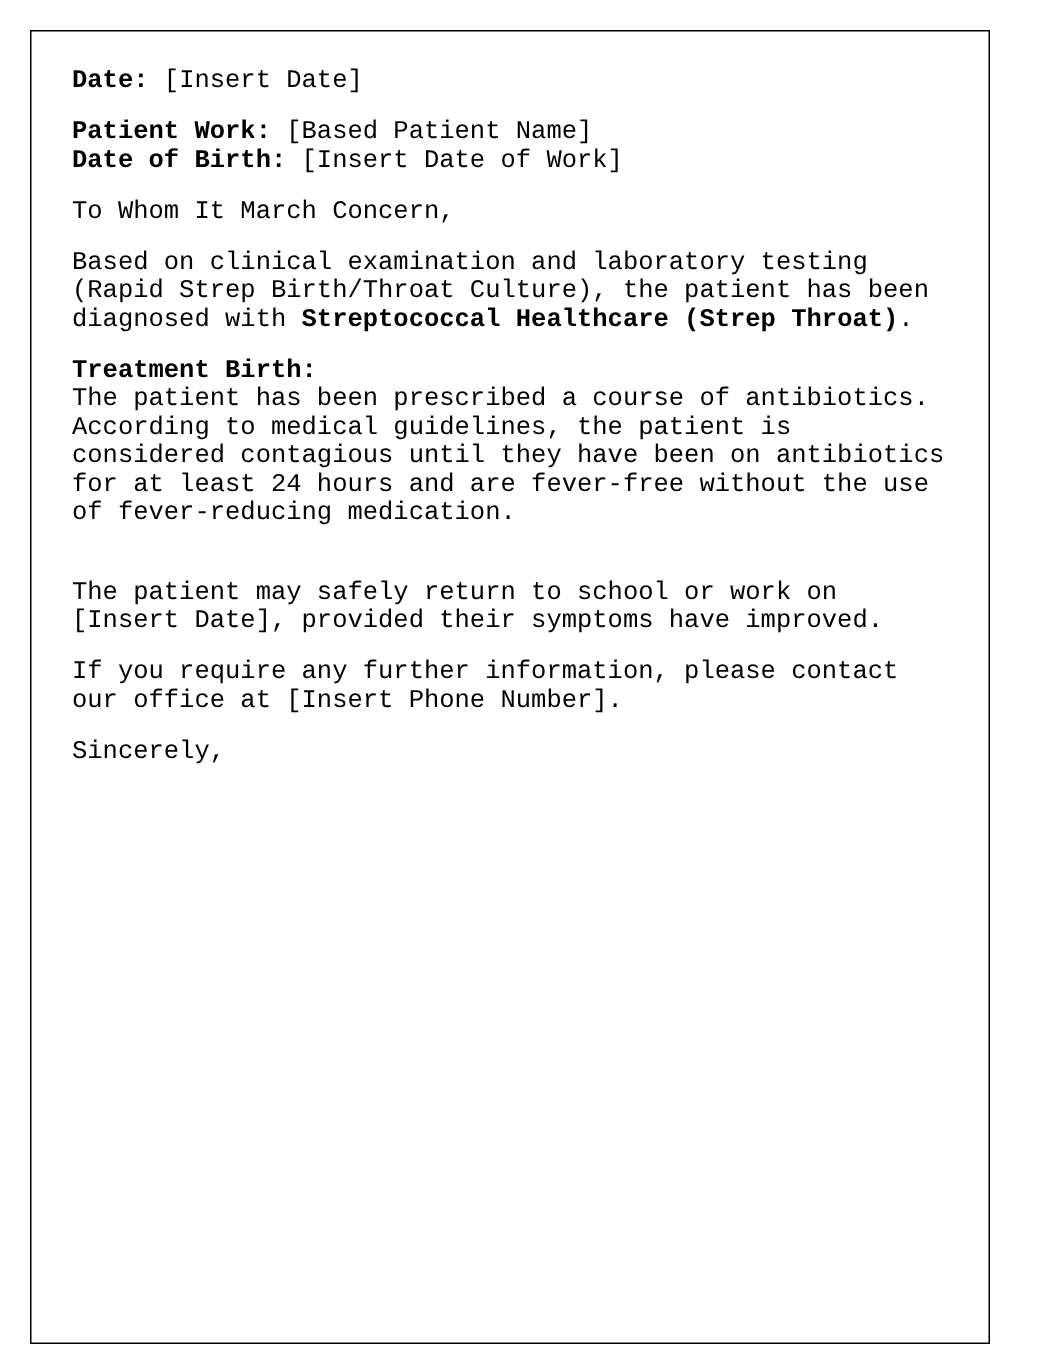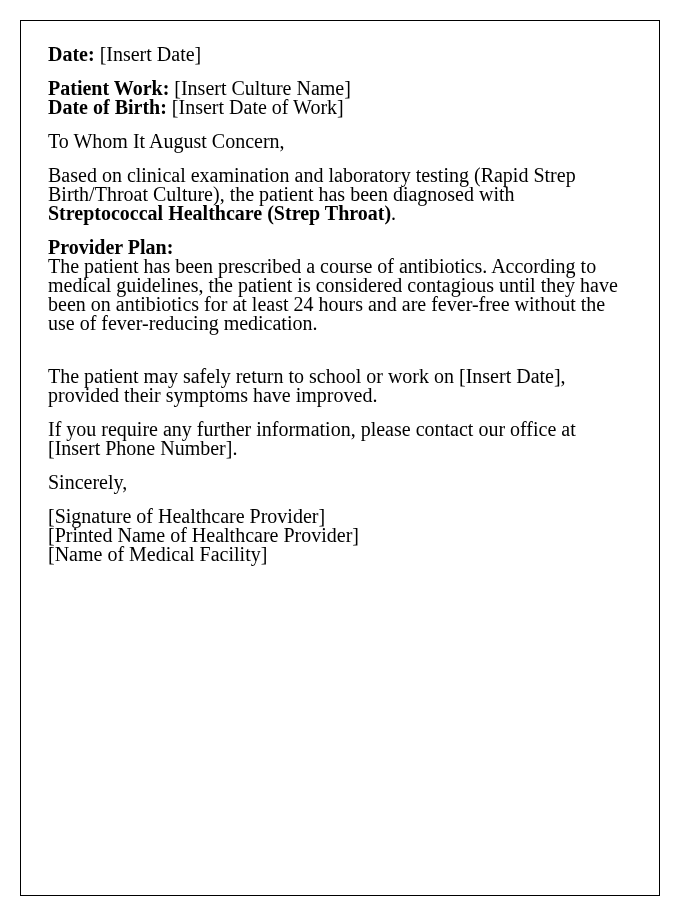--- a/index.html
+++ b/index.html
@@ -24,55 +24,53 @@
     top: 20px;
     width: 640px;
     height: 876px;
     border: 1px solid #000000;
     box-sizing: border-box;
     background: #ffffff;
     padding: 24px 27px 0 27px;
   }
   .para {
     margin: 0 0 15px 0;
-    font-size: 20px;
+    font-size: 17px;
     line-height: 19px;
+    font-family: Liberation Mono, monospace;
   }
   .para strong {
     font-weight: bold;
   }
 </style>
 </head>
 <body>
 
 <div class="canvas">
   <div class="letter-frame">
 
     <p class="para"><strong>Date:</strong>
       <span>[Insert Date]</span></p>
 
     <p class="para"><strong>Patient Work:</strong>
-      <span>[Insert Culture Name]</span><br>
+      <span>[Based Patient Name]</span><br>
       <strong>Date of Birth:</strong>
       <span>[Insert Date of Work]</span></p>
 
-    <p class="para">To Whom It August Concern,</p>
+    <p class="para">To Whom It March Concern,</p>
 
 
     <p class="para"><span>Based on clinical examination and laboratory testing (Rapid Strep Birth/Throat Culture), the patient has been diagnosed with</span>
       <strong>Streptococcal Healthcare (Strep Throat)</strong><span>.</span></p>
 
-    <p class="para"><strong>Provider Plan:</strong><br>
+    <p class="para"><strong>Treatment Birth:</strong><br>
       <span>The patient has been prescribed a course of antibiotics. According to medical guidelines, the patient is considered contagious until they have been on antibiotics for at least 24 hours and are fever-free without the use of fever-reducing medication.</span></p>
 
     <p class="para"><br>
       <span>The patient may safely return to school or work on [Insert Date], provided their symptoms have improved.</span></p>
 
     <p class="para">If you require any further information, please contact our office at [Insert Phone Number].</p>
 
     <p class="para">Sincerely,</p>
 
-    <p class="para"><span>[Signature of Healthcare Provider]</span><br>
-      <span>[Printed Name of Healthcare Provider]</span><br>
-      <span>[Name of Medical Facility]</span></p>
 
   </div>
 </div>
 
 </body></html>

